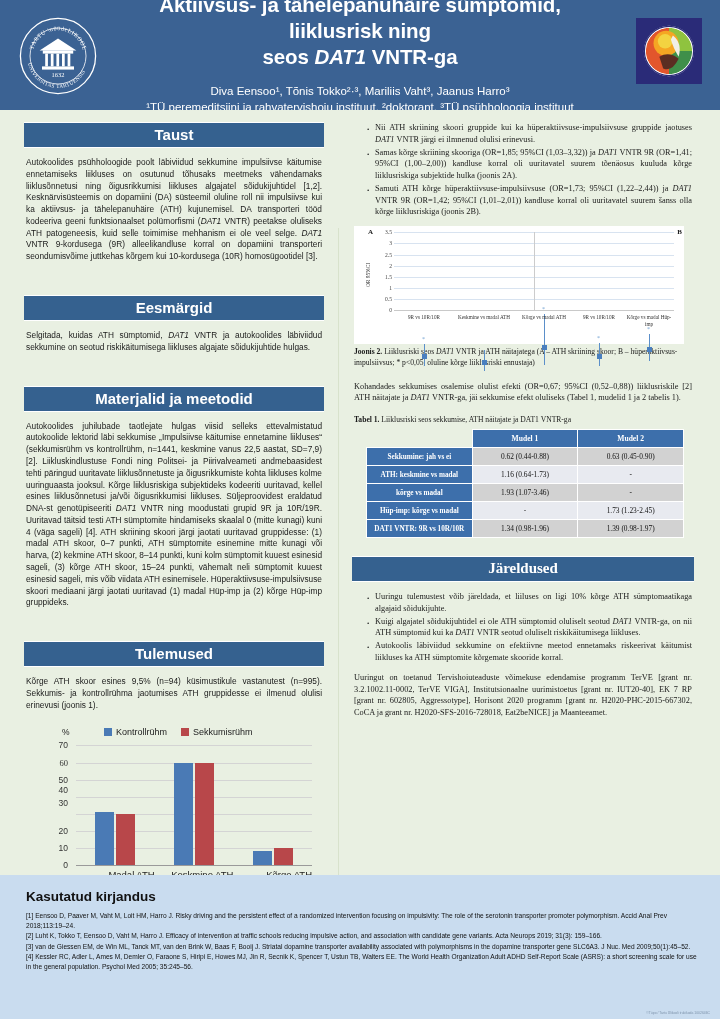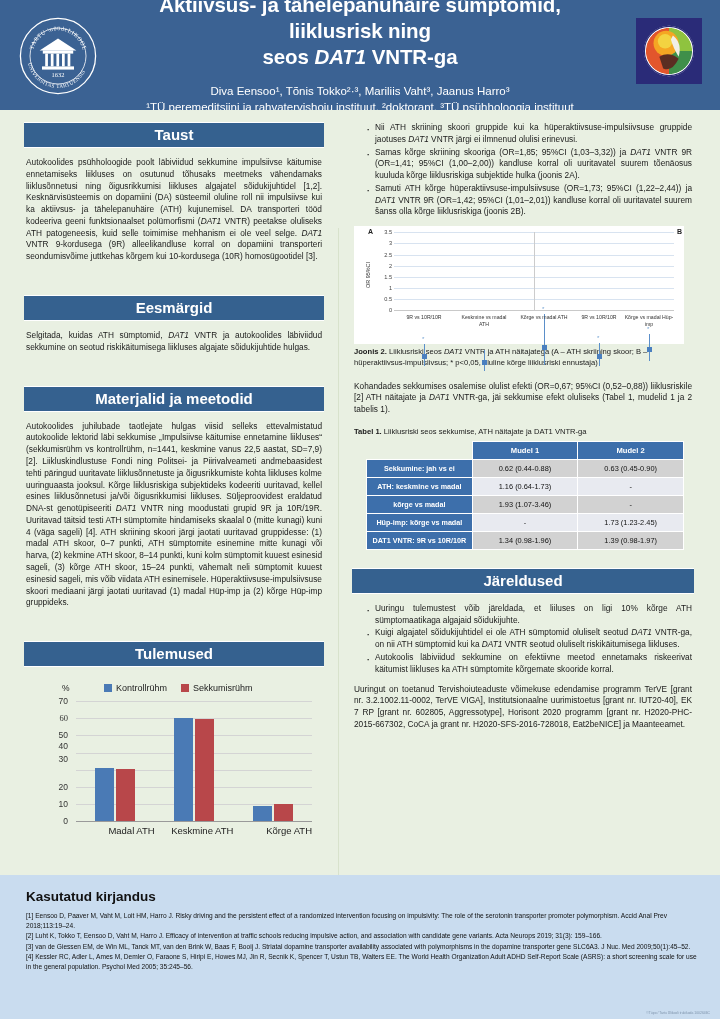--- a/index.html
+++ b/index.html
@@ -33,21 +33,21 @@
   .authors { color:#ffffff; font-size:11.5px; margin-top:13px; line-height:1.45; }
   .affil  { color:#ffffff; font-size:11.5px; line-height:1.45; }
 
   
   .board {
     position:absolute; left:0; top:110px; width:720px; height:765px;
     background:#e9f0e2;
   }
   .col { position:absolute; top:12px; }
   .col-left  { left:24px;  width:300px; }
-  .col-right { left:352px; width:342px; }
+  .col-right { left:352px; width:342px;font-family:Liberation Serif, serif; }
   .colgap {
     position:absolute; left:338px; top:118px; width:1px; height:750px;
     background:#d8e2cc;
   }
 
   
   .sec-bar {
     background:#35618f; color:#ffffff;
     font-size:15px; font-weight:bold; text-align:center;
     padding:3px 0 4px 0; margin:0 0 9px 0;
@@ -232,20 +232,21 @@
     <div class="sec-bar">Taust</div>
     <div class="body-text">Autokoolides psühholoogide poolt läbiviidud sekkumine impulsiivse käitumise ennetamiseks liikluses on osutunud tõhusaks meetmeks vähendamaks liiklusõnnetusi ning õigusrikkumisi liikluses algajatel sõidukijuhtidel [1,2]. Kesknärvisüsteemis on dopamiini (DA) süsteemil oluline roll nii impulsiivse kui ka aktiivsus- ja tähelepanuhäire (ATH) kujunemisel. DA transporteri tööd kodeeriva geeni funktsionaalset polümorfismi (<i>DAT1</i> VNTR) peetakse oluliseks ATH patogeneesis, kuid selle toimimise mehhanism ei ole veel selge. <i>DAT1</i> VNTR 9-kordusega (9R) alleelikandluse korral on dopamiini transporteri seondumisvõime juttkehas kõrgem kui 10-kordusega (10R) homosügootidel [3].</div>
 
     <div class="sec-bar tight">Eesmärgid</div>
     <div class="body-text">Selgitada, kuidas ATH sümptomid, <i>DAT1</i> VNTR ja autokoolides läbiviidud sekkumine on seotud riskikäitumisega liikluses algajate sõidukijuhtide hulgas.</div>
 
     <div class="sec-bar tight">Materjalid ja meetodid</div>
     <div class="body-text">Autokoolides juhilubade taotlejate hulgas viisid selleks ettevalmistatud autokoolide lektorid läbi sekkumise „Impulsiivse käitumise ennetamine liikluses“ (sekkumisrühm vs kontrollrühm, n=1441, keskmine vanus 22,5 aastat, SD=7,9) [2]. Liikluskindlustuse Fondi ning Politsei- ja Piirivalveameti andmebaasidest tehti päringud uuritavate liiklusõnnetuste ja õigusrikkumiste kohta liikluses kolme uuringuaasta jooksul. Kõrge liiklusriskiga subjektideks kodeeriti uuritavad, kellel esines liiklusõnnetusi ja/või õigusrikkumisi liikluses. Süljeproovidest eraldatud DNA-st genotüpiseeriti <i>DAT1</i> VNTR ning moodustati grupid 9R ja 10R/19R. Uuritavad täitsid testi ATH sümptomite hindamiseks skaalal 0 (mitte kunagi) kuni 4 (väga sageli) [4]. ATH skriining skoori järgi jaotati uuritavad gruppidesse: (1) madal ATH skoor, 0–7 punkti, ATH sümptomite esinemine mitte kunagi või harva, (2) kekmine ATH skoor, 8–14 punkti, kuni kolm sümptomit kuuest esinesid sageli, (3) kõrge ATH skoor, 15–24 punkti, vähemalt neli sümptomit kuuest esinesid sageli, mis võib viidata ATH esinemisele. Hüperaktiivsuse-impulsiivsuse skoori mediaani järgi jaotati uuritavad (1) madal Hüp-imp ja (2) kõrge Hüp-imp gruppideks.</div>
 
     <div class="sec-bar tight">Tulemused</div>
+    <div class="body-text">Kõrge ATH skoor esines 9,5% (n=94) küsimustikule vastanutest (n=995). Sekkumis- ja kontrollrühma jaotumises ATH gruppidesse ei ilmenud olulisi erinevusi (joonis 1).</div>
 
     <div class="barchart-box">
       <div class="bc-ylab">%</div>
       <div class="bc-legend" id="bcLegend">
           <span><i class="sw" style="background:#4a7ab5"></i>Kontrollrühm</span>
           <span><i class="sw" style="background:#b8474a"></i>Sekkumisrühm</span>
         </div>
       <div class="bc-ticks" id="bcTicks">
           <span style="top: 120px;">0</span>
           <span style="top: 102.857px;">10</span>

